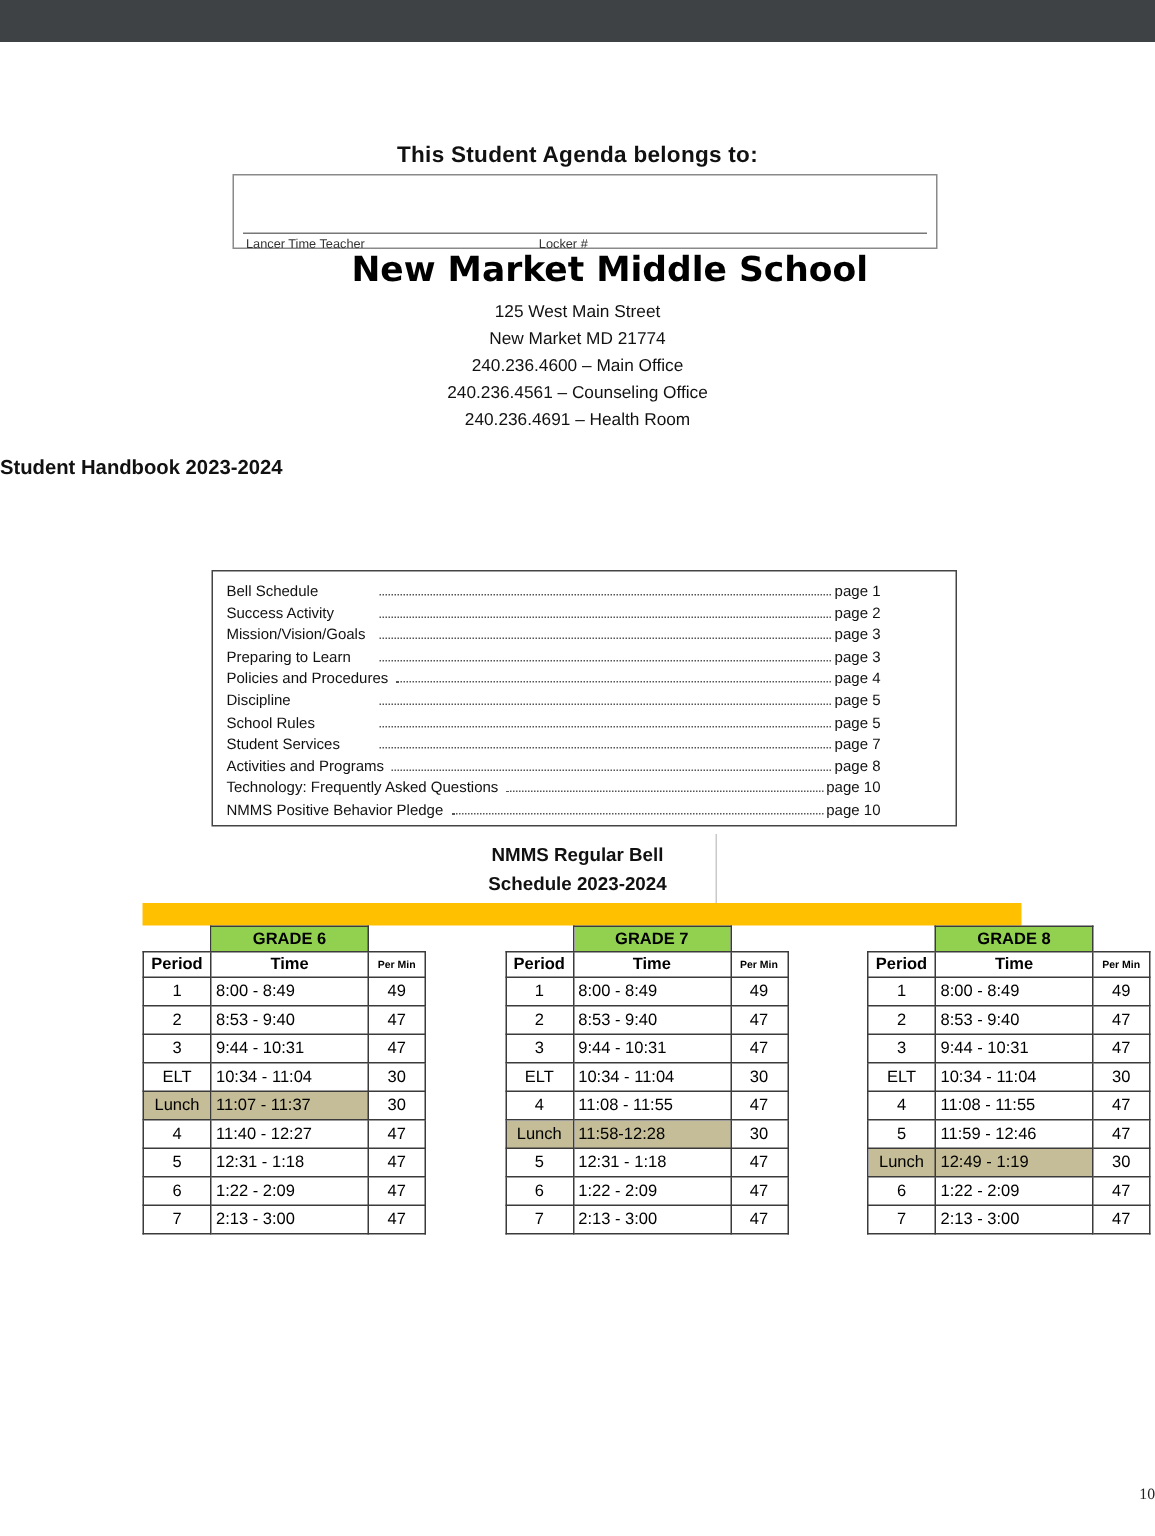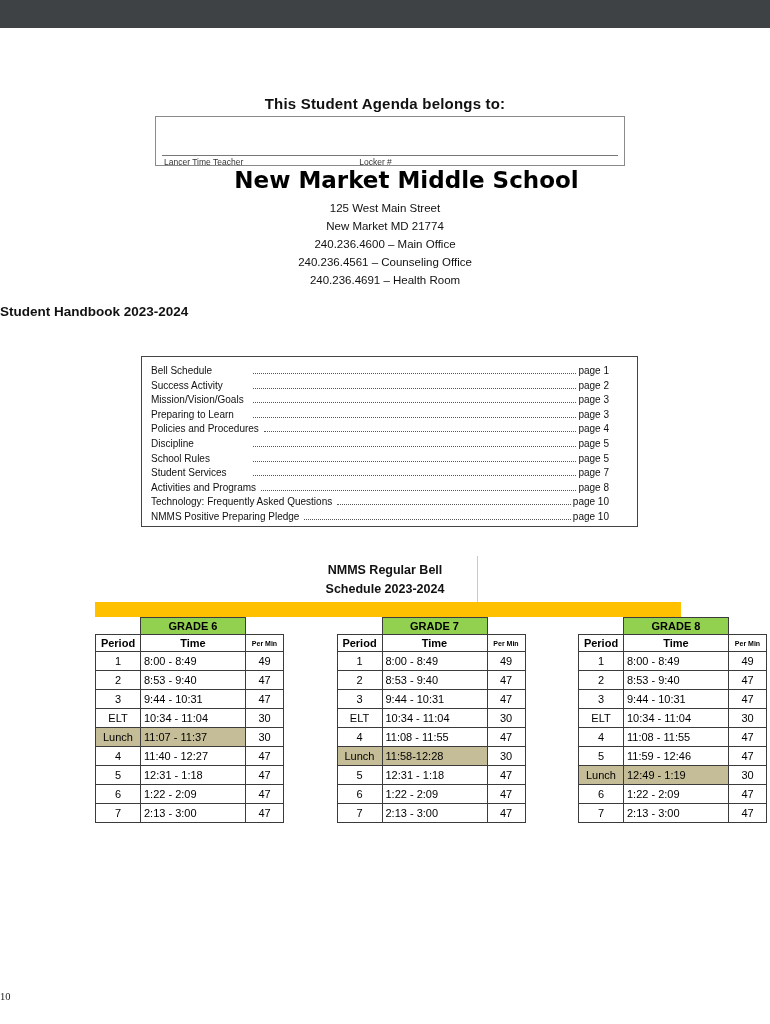--- a/index.html
+++ b/index.html
@@ -35,22 +35,22 @@
 
   .address{position:absolute;top:199px;left:0;width:770px;text-align:center;
     font-size:11.5px;line-height:18px;color:#111;}
 
   .handbook-title{position:absolute;top:304px;left:0;width:770px;
     font-size:13.5px;font-weight:bold;}
 
   .toc-title{position:absolute;top:348px;left:0;width:613px;text-align:center;
     font-size:11px;font-weight:bold;margin-top:32px;}
 
-  .toc-box{position:absolute;left:141px;top:356px;width:497px;height:171px;
-    border:1px solid #444;padding:7px 28px 4px 9px;background:#fff;}
+  .toc-box{position:absolute;left:141px;top:380px;width:497px;height:171px;
+    border:1px solid #444;padding:7px 50px 4px 9px;background:#fff;}
   .toc-row{display:flex;align-items:baseline;height:14.6px;line-height:14.6px;font-size:10px;}
   .toc-label{white-space:nowrap;min-width:97px;}
   .toc-dots{flex:1;border-bottom:1px dotted #555;margin:0 2px 3px 5px;min-width:10px;}
   .toc-page{white-space:nowrap;}
 
   .bell-heading{position:absolute;top:561px;left:0;width:770px;text-align:center;
     font-size:12.5px;font-weight:bold;line-height:19px;}
   .heading-vline{position:absolute;left:477px;top:556px;width:1px;height:47px;background:#c9c9c9;}
 
   .gold-bar{position:absolute;left:95px;top:602px;width:586px;height:15px;background:var(--gold);}
@@ -62,21 +62,21 @@
   .grade-table td:nth-child(2){width:105px;}
   .grade-table td:nth-child(3){width:38px;}
   .grade-row td{height:17px;}
   .grade-row td.nob{border:none;background:transparent;}
   td.grade-cell{background:var(--green);font-weight:bold;}
   .col-hdr td{height:17px;font-weight:bold;}
   .col-hdr td.permin{font-size:7px;letter-spacing:0;}
   .grade-table td.t{text-align:left;padding-left:3px;}
   .grade-table td.lunch{background:var(--tan);}
 
-  .page-number{position:absolute;top:991px;left:0;width:770px;text-align:left;
+  .page-number{position:absolute;top:991px;left:0;width:770px;text-align:right;
     font-size:10.5px;font-family:"Liberation Serif", serif;color:#222;}
 </style>
 </head>
 <body>
 
 <div class="topbar"></div>
 
 <div class="agenda-title">This Student Agenda belongs to:</div>
 
 <div class="form-box">
@@ -146,21 +146,21 @@
       <span class="toc-label">Activities and Programs</span>
       <span class="toc-dots"></span>
       <span class="toc-page">page 8</span>
     </div>
     <div class="toc-row">
       <span class="toc-label">Technology: Frequently Asked Questions</span>
       <span class="toc-dots"></span>
       <span class="toc-page">page 10</span>
     </div>
     <div class="toc-row">
-      <span class="toc-label">NMMS Positive Preparing Pledge</span>
+      <span class="toc-label">NMMS Positive Behavior Pledge</span>
       <span class="toc-dots"></span>
       <span class="toc-page">page 10</span>
     </div>
   </div>
 
 <div class="bell-heading">
   <div>NMMS Regular Bell</div>
   <div>Schedule 2023-2024</div>
 </div>
 <div class="heading-vline"></div>

